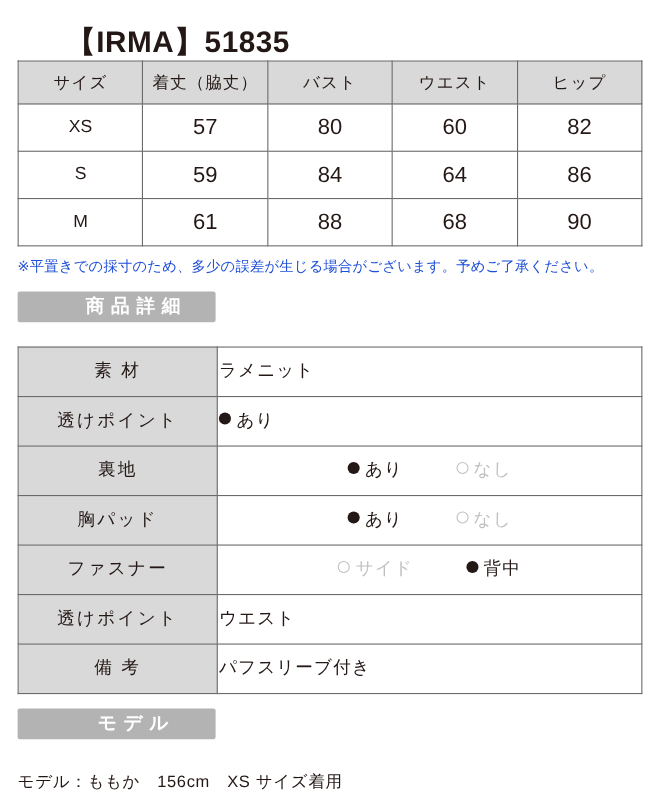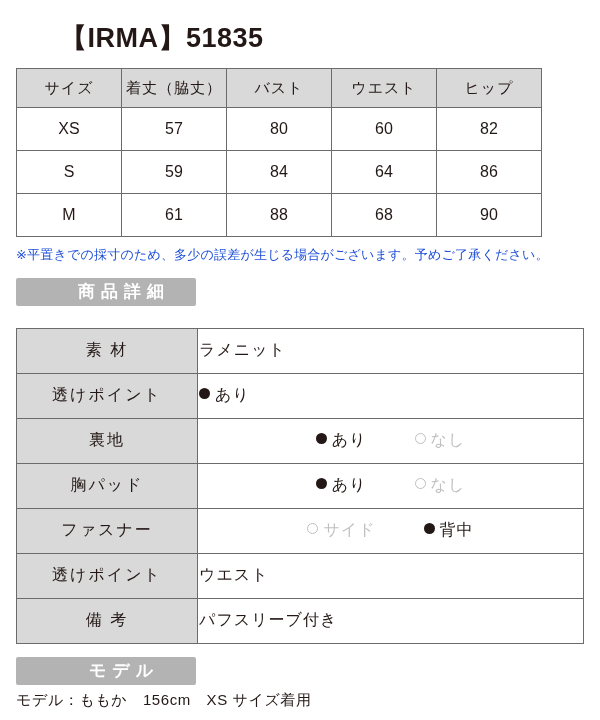--- a/index.html
+++ b/index.html
@@ -29,29 +29,29 @@
     letter-spacing: 0.5px;
     padding-top: 22px;
     padding-left: 2px;
     line-height: 1.2;
     color: #231815;
     margin-left: 42px;
   }
 
   
   .size-table {
-    margin-top: 14px;
-    width: 526px;
+    margin-top: 1px;
+    width: 568px;
     border-collapse: collapse;
     table-layout: fixed;
   }
   .size-table th, .size-table td {
     border: 1px solid #6b6b6b;
     text-align: center;
-    font-size: 16px;
+    font-size: 20px;
     color: #231815;
     height: 40px;
     font-weight: normal;
   }
   .size-table thead th {
     background: #d9d9d9;
     font-size: 15px;
     letter-spacing: 1px;
     height: 36px;
   }
@@ -129,21 +129,21 @@
     vertical-align: 1px;
   }
   .bullet.on { background: #231815; }
   .bullet.off { background: #ffffff; border: 1px solid #bfbfbf; box-sizing: border-box; }
   .single {
     letter-spacing: 1px;
   }
 
   
   .model-line {
-    margin-top: 6px;
+    margin-top: 29px;
     font-size: 15px;
     letter-spacing: 0.6px;
     color: #231815;
   }
 
   
 </style>
 </head>
 <body>
 

